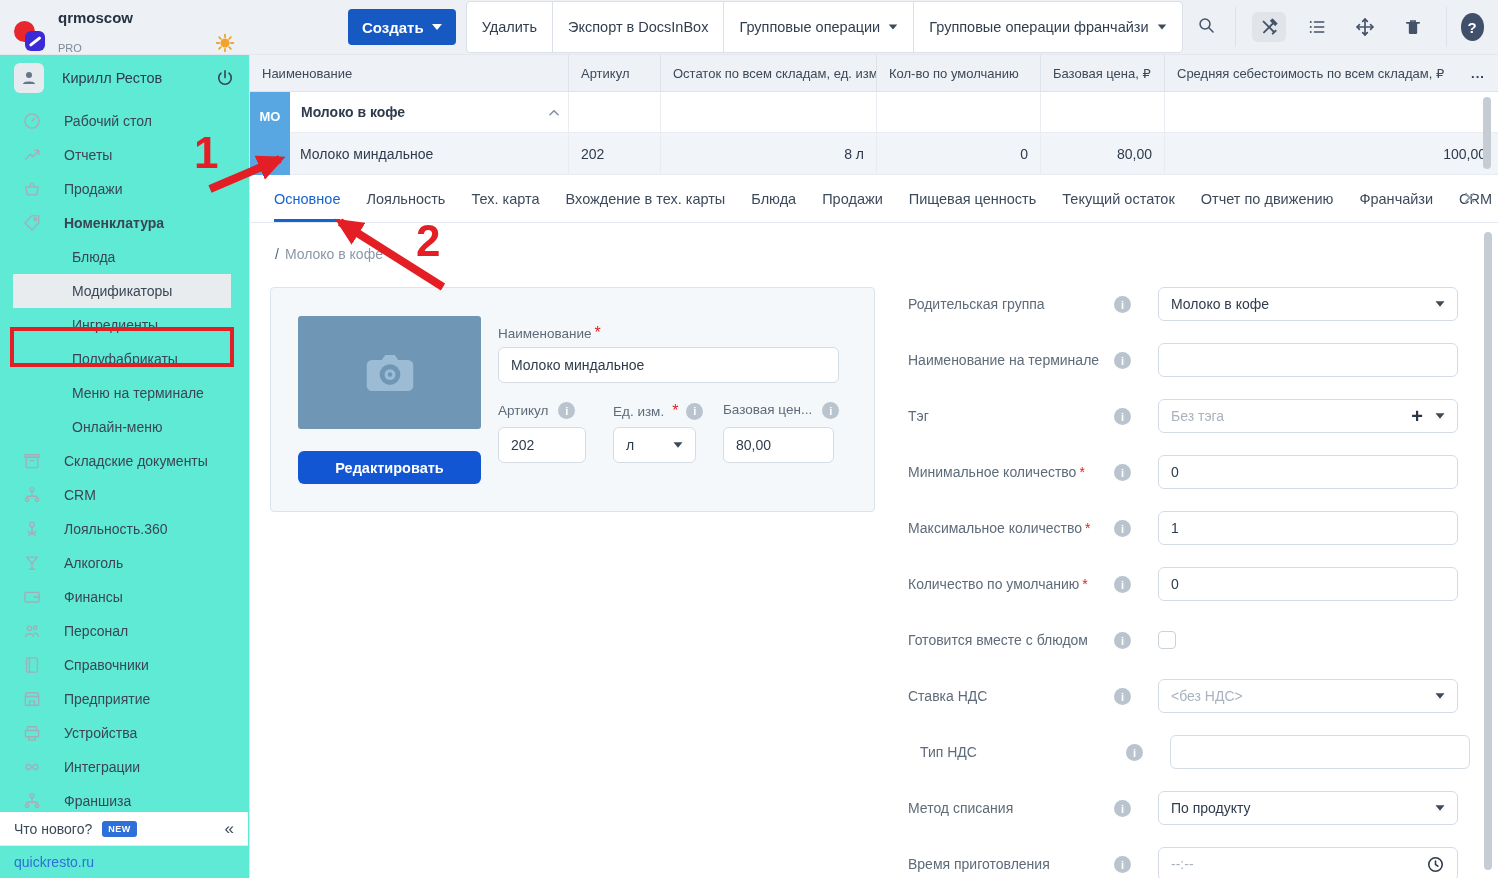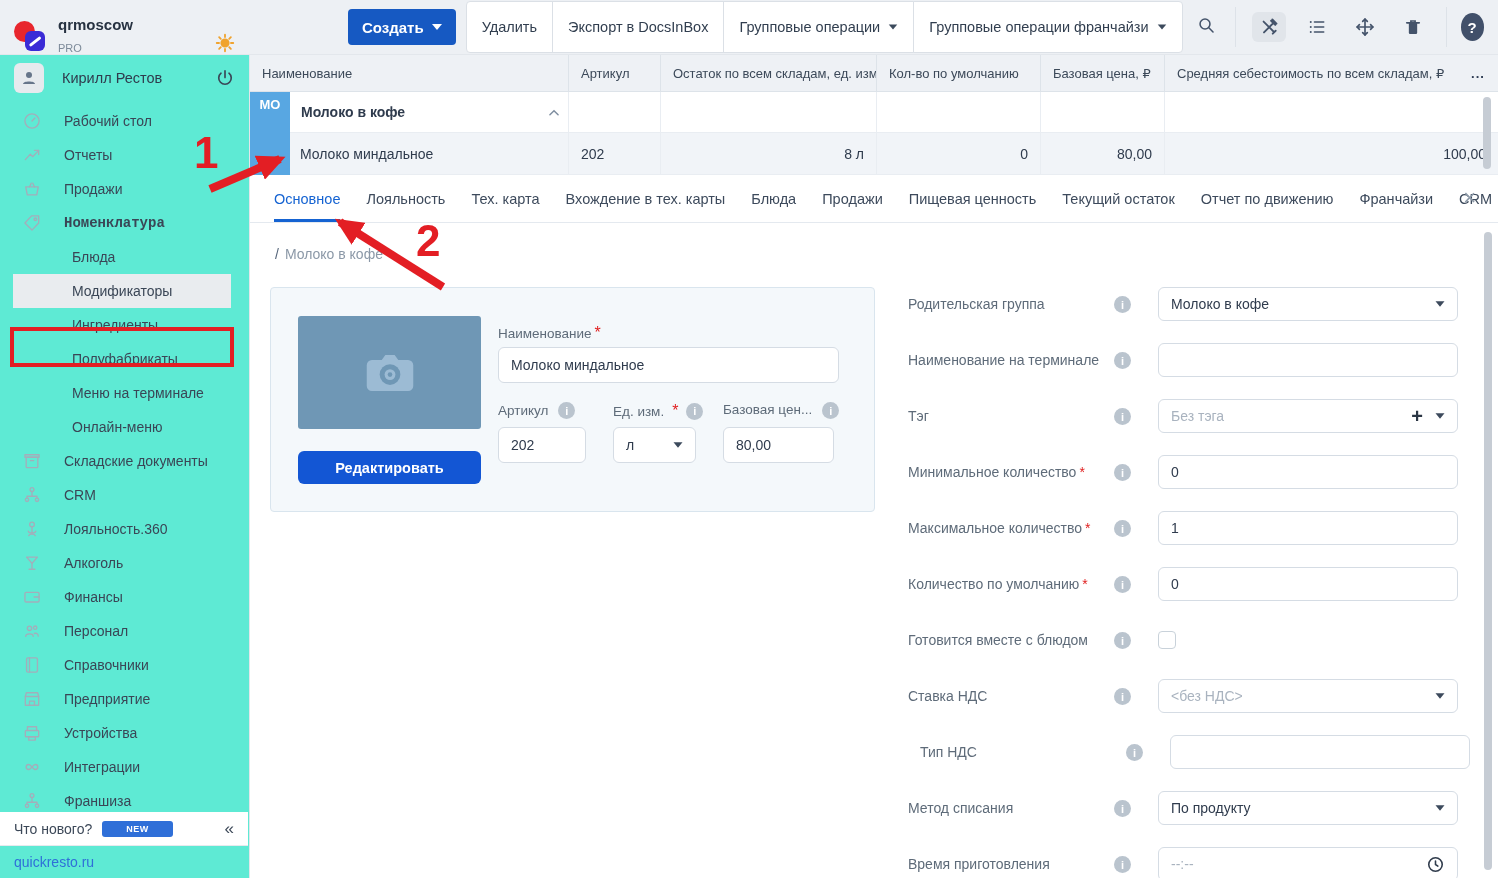--- a/index.html
+++ b/index.html
@@ -14,21 +14,21 @@
     position:absolute; left:0; top:0; width:250px; height:55px;
     background:#edf0f4; display:flex; align-items:flex-end; padding:0 14px;
     border-bottom:1px solid #e3e7ec;
   }
   .logo { position:relative; width:34px; height:34px; flex:0 0 34px; }
   .logo .red { position:absolute; left:0; top:1px; width:21px; height:21px; border-radius:50%; background:#e8262d; }
   .logo .blue { position:absolute; left:11px; top:11px; width:20px; height:20px; border-radius:6px; background:#3b2bd6; }
   .logo .slash { position:absolute; left:14px; top:20px; width:14px; height:2.5px; background:#fff; transform:rotate(-38deg); border-radius:2px; }
   .brand-text { margin-left:10px; line-height:1.1; }
   .brand-name { font-size:15px; font-weight:700; color:#273241; }
-  .brand-plan { font-size:11px; color:#7d8a99; margin-top:8px; }
+  .brand-plan { font-size:11px; color:#7d8a99; margin-top:15px; }
   .sun { margin-left:auto; width:22px; height:22px; color:#f0a32e; }
 
   .topbar {
     position:absolute; left:250px; top:0; width:1248px; height:55px;
     background:#edf0f4; border-bottom:1px solid #e3e7ec;
     display:flex; align-items:center; padding:0 12px 0 18px;
   }
   .tb-icon { width:20px; height:20px; margin-right:16px; color:#4d5d72; cursor:pointer; }
   .tb-icon.disabled { color:#c7cdd6; cursor:default; }
   .btn-primary {
@@ -69,51 +69,51 @@
   }
   .user-row { height:46px; display:flex; align-items:center; padding:0 14px; }
   .avatar { width:30px; height:30px; border-radius:6px; background:#e7eaee; color:#66758a; display:flex; align-items:center; justify-content:center; }
   .avatar svg { width:18px; height:18px; }
   .user-name { margin-left:18px; font-size:14.5px; color:#2f3b4d; }
   .power { margin-left:auto; width:20px; height:20px; color:#3a4757; cursor:pointer; }
   .nav { position:absolute; left:0; top:49px; right:0; }
   .nav-item { display:flex; align-items:center; height:34px; padding-left:22px; font-size:14px; color:#3a4656; cursor:pointer; position:relative; }
   .nav-item .nicon { width:20px; height:20px; margin-right:22px; color:#a3aeba; flex:0 0 20px; }
   .nav-item.sub { padding-left:72px; }
-  .nav-item.section-active { font-weight:700;font-family:Liberation Mono, monospace; }
+  .nav-item.section-active { font-weight:700; }
   .nav-item.selected::before {
     content:""; position:absolute; left:13px; right:18px; top:0; bottom:0;
     background:#e9ecef; z-index:0;
   }
   .nav-item span { position:relative; z-index:1; }
   .whats-new {
     position:absolute; left:0; right:1px; top:757px; height:34px; background:#fff;
     display:flex; align-items:center; padding:0 14px; font-size:14px; color:#3c4858;
     border-bottom:1px solid #e6eaee;
   }
-  .new-badge { margin-left:10px; background:#2f6fd8; color:#fff; font-size:9px; font-weight:700; padding:3px 24px; border-radius:3px; letter-spacing:.5px; }
+  .new-badge { margin-left:10px; background:#2f6fd8; color:#fff; font-size:9px; font-weight:700; padding:3px 6px; border-radius:3px; letter-spacing:.5px; }
   .collapse { margin-left:auto; font-size:17px; color:#3c4858; cursor:pointer; }
   .site-link { position:absolute; left:0; top:791px; height:32px; display:flex; align-items:center; padding:0 14px; font-size:14px; color:var(--link,#2f6fd8); cursor:pointer; }
 
   
   .grid { position:absolute; left:250px; top:55px; width:1248px; }
   .g-header { display:flex; height:37px; background:#eef1f5; border-bottom:1px solid #dde3e9; }
   .g-col { display:flex; align-items:center; padding:0 12px; font-size:13px; color:#3c4959; border-left:1px solid #dde3e9; overflow:hidden; white-space:nowrap; }
   .g-col:first-child { border-left:none; }
   .g-more { display:flex; align-items:center; justify-content:center; width:40px; font-weight:700; color:#2c3a52; letter-spacing:1px; cursor:pointer; font-size:13px; }
   .g-row { display:flex; height:41px; background:#fff; border-bottom:1px solid #e9edf2; position:relative; }
   .g-row.sel { background:#f1f4f8; height:42px; }
   .g-cell { display:flex; align-items:center; padding:0 12px; font-size:14px; color:#2f3b4d; border-left:1px solid #e9edf2; overflow:hidden; white-space:nowrap; }
   .g-cell:first-child { border-left:none; }
   .g-cell.r { justify-content:flex-end; }
   .g-cell.name { padding-left:50px; }
   .g-cell.bold { font-weight:700; }
   .group-badge {
     position:absolute; left:0; top:0; width:40px; height:83px; background:var(--badge-blue,#58a7e2);
-    color:#fff; font-size:13px; font-weight:700; text-align:center; padding-top:5px; z-index:2;
+    color:#fff; font-size:13px; font-weight:700; text-align:center; padding-top:17px; z-index:2;
   }
   .chev-up { position:absolute; left:297px; top:14px; width:14px; height:14px; color:#7f8ea0; cursor:pointer; }
 
   
   .tabbar {
     position:absolute; left:250px; top:175px; width:1248px; height:48px; background:#fff;
     border-bottom:1px solid #e4e9ef; display:flex; align-items:center; gap:26px; padding-left:24px;
   }
   .tab { font-size:14.5px; color:#3d4a5c; cursor:pointer; position:relative; height:100%; display:flex; align-items:center; white-space:nowrap; }
   .tab.active { color:var(--tab-active,#1563d2); }

